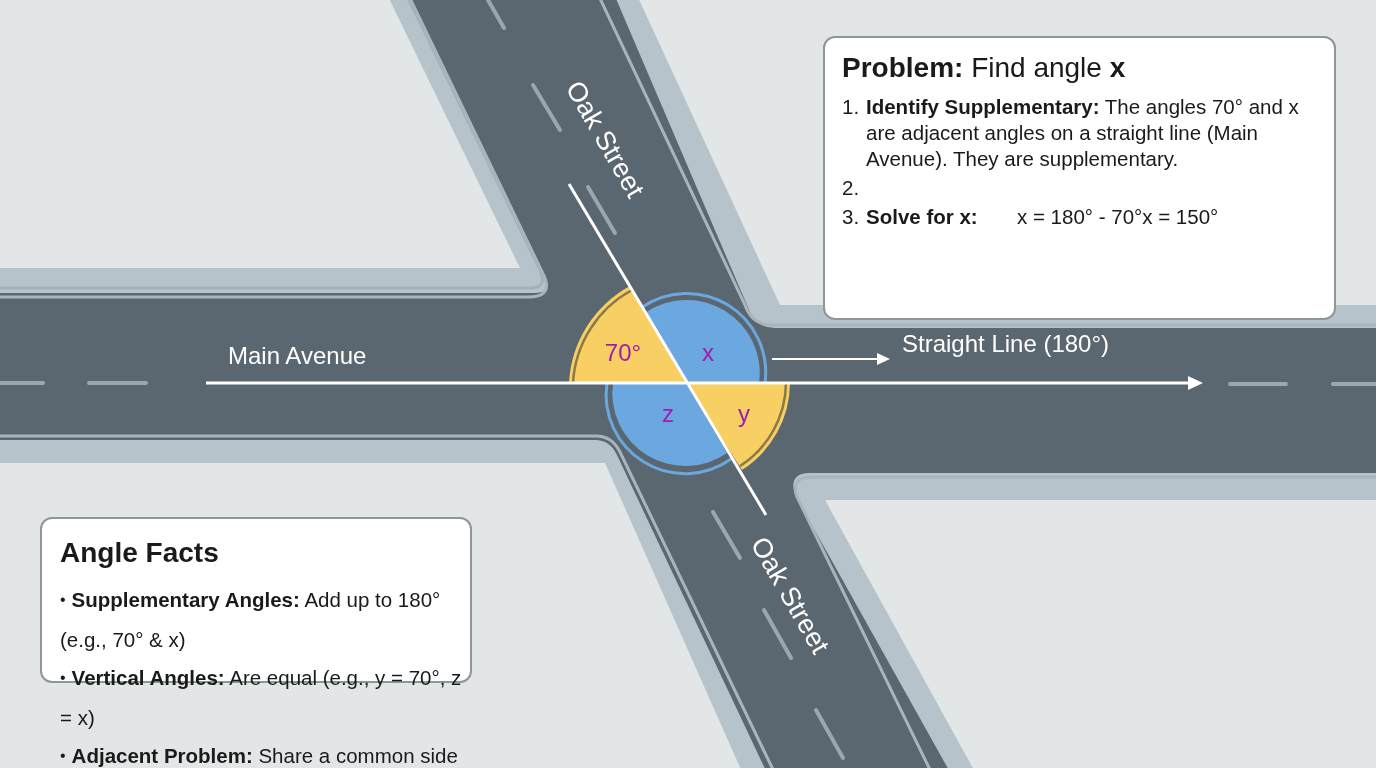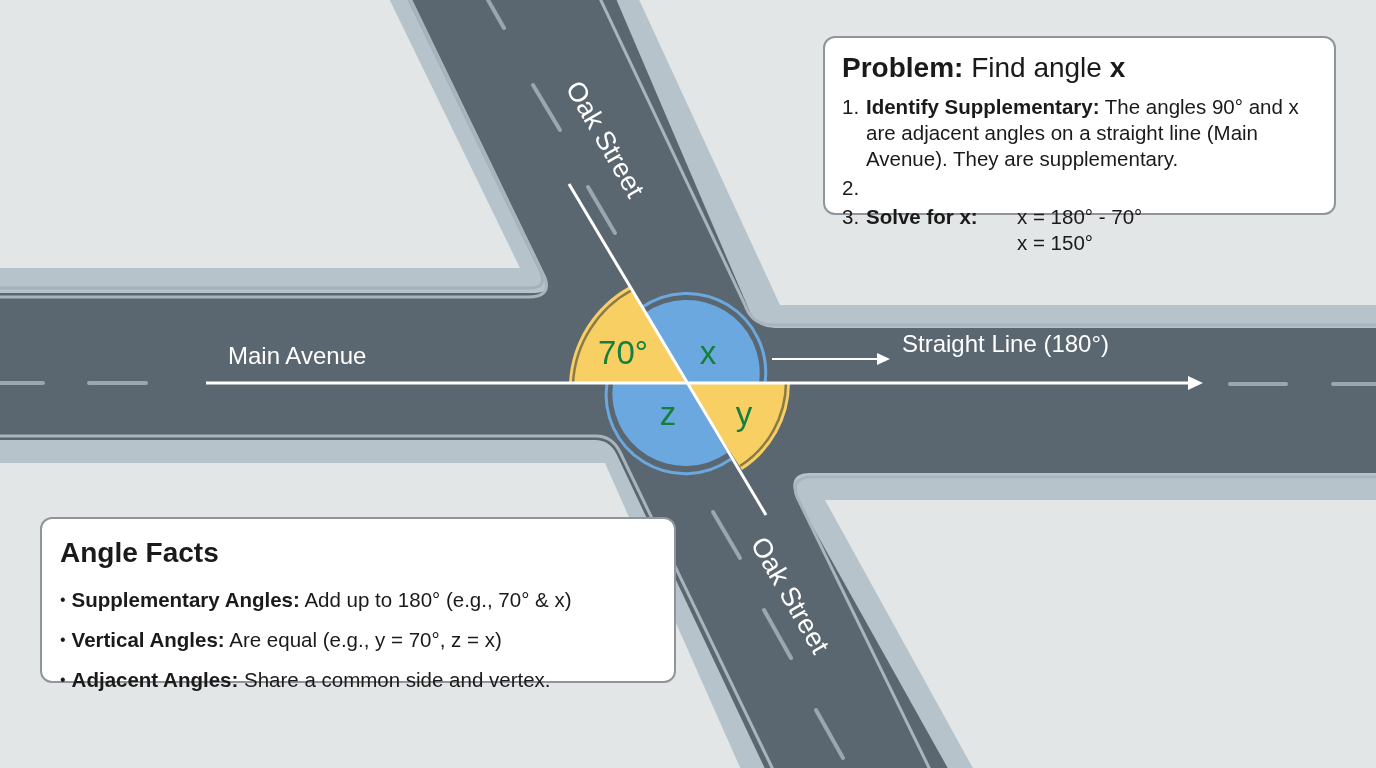--- a/index.html
+++ b/index.html
@@ -1,29 +1,29 @@
 <!DOCTYPE html>
 <html><head>
 <meta charset="utf-8">
 <style>
   html, body { margin:0; padding:0; }
   body { width:1376px; height:768px; overflow:hidden; position:relative; background:#e2e6e7; font-family:"Liberation Sans", sans-serif; }
   #map { position:absolute; left:0; top:0; width:1376px; height:768px; }
   .road-label { position:absolute; color:#ffffff; font-size:24px; white-space:nowrap; }
-  .angle-label { position:absolute; color:#15803d; font-size:33px; transform:translate(-50%,-50%); }
+  .angle-label { position:absolute; color:#a21caf; font-size:24px; transform:translate(-50%,-50%); }
   .card { position:absolute; background:#ffffff; border:2px solid #8e969b; border-radius:12px; box-sizing:border-box; color:#1a1a1a; }
   .card h2 { margin:0; font-size:28px; font-weight:normal; }
   .card h2 b { font-weight:bold; }
-  .problem { left:823px; top:36px; width:513px; height:179px; padding:14px 16px 0 17px; }
+  .problem { left:823px; top:36px; width:513px; height:284px; padding:14px 16px 0 17px; }
   .problem ol { margin:10px 0 0 0; padding:0; list-style:none; font-size:20.5px; line-height:26px; }
   .problem li { display:flex; margin-bottom:3px; }
   .problem .num { width:24px; flex:none; }
   .problem .solve-row { display:flex; }
   .problem .solve-label { width:151px; flex:none; }
-  .facts { left:40px; top:517px; width:636px; height:166px; padding:18px 8px 0 18px; }
+  .facts { left:40px; top:517px; width:432px; height:166px; padding:18px 8px 0 18px; }
   .facts ul { margin:12px 0 0 0; padding:0; list-style:none; font-size:20.5px; line-height:38px; }
   .facts li::before { content:"•"; margin-right:6px; font-size:16px; position:relative; top:-2px; }
 </style>
 </head>
 <body>
 
 <svg id="map" viewBox="0 0 1376 768" xmlns="http://www.w3.org/2000/svg">
 
   <rect x="0" y="0" width="1376" height="768" fill="#5b6770"></rect>
 
@@ -100,38 +100,38 @@
 <div class="angle-label" style="left:623px; top:353px;">70°</div>
 <div class="angle-label" style="left:708px; top:353px;">x</div>
 <div class="angle-label" style="left:668px; top:414px;">z</div>
 <div class="angle-label" style="left:744px; top:414px;">y</div>
 
 <div class="card problem">
   <h2><b>Problem:</b><span> Find angle </span><b>x</b></h2>
   <ol>
     <li>
       <span class="num">1.</span>
-      <span><b>Identify Supplementary:</b><span> The angles 90° and x are adjacent angles on a straight line (Main Avenue). They are supplementary.</span></span>
+      <span><b>Identify Supplementary:</b><span> The angles 70° and x are adjacent angles on a straight line (Main Avenue). They are supplementary.</span></span>
     </li>
     <li>
       <span class="num">2.</span>
     </li>
     <li>
       <span class="num">3.</span>
       <span class="solve-row">
         <b class="solve-label">Solve for x:</b>
-        <span style="display:flex; flex-direction:column;">
+        <span style="display:flex; flex-direction:row;">
           <span>x = 180° - 70°</span>
           <span>x = 150°</span>
         </span>
       </span>
     </li>
   </ol>
 </div>
 
 <div class="card facts">
   <h2><b>Angle Facts</b></h2>
   <ul>
     <li><b>Supplementary Angles:</b><span> Add up to 180° (e.g., 70° &amp; x)</span></li>
     <li><b>Vertical Angles:</b><span> Are equal (e.g., y = 70°, z = x)</span></li>
-    <li><b>Adjacent Angles:</b><span> Share a common side and vertex.</span></li>
+    <li><b>Adjacent Problem:</b><span> Share a common side and vertex.</span></li>
   </ul>
 </div>
 
 </body></html>

